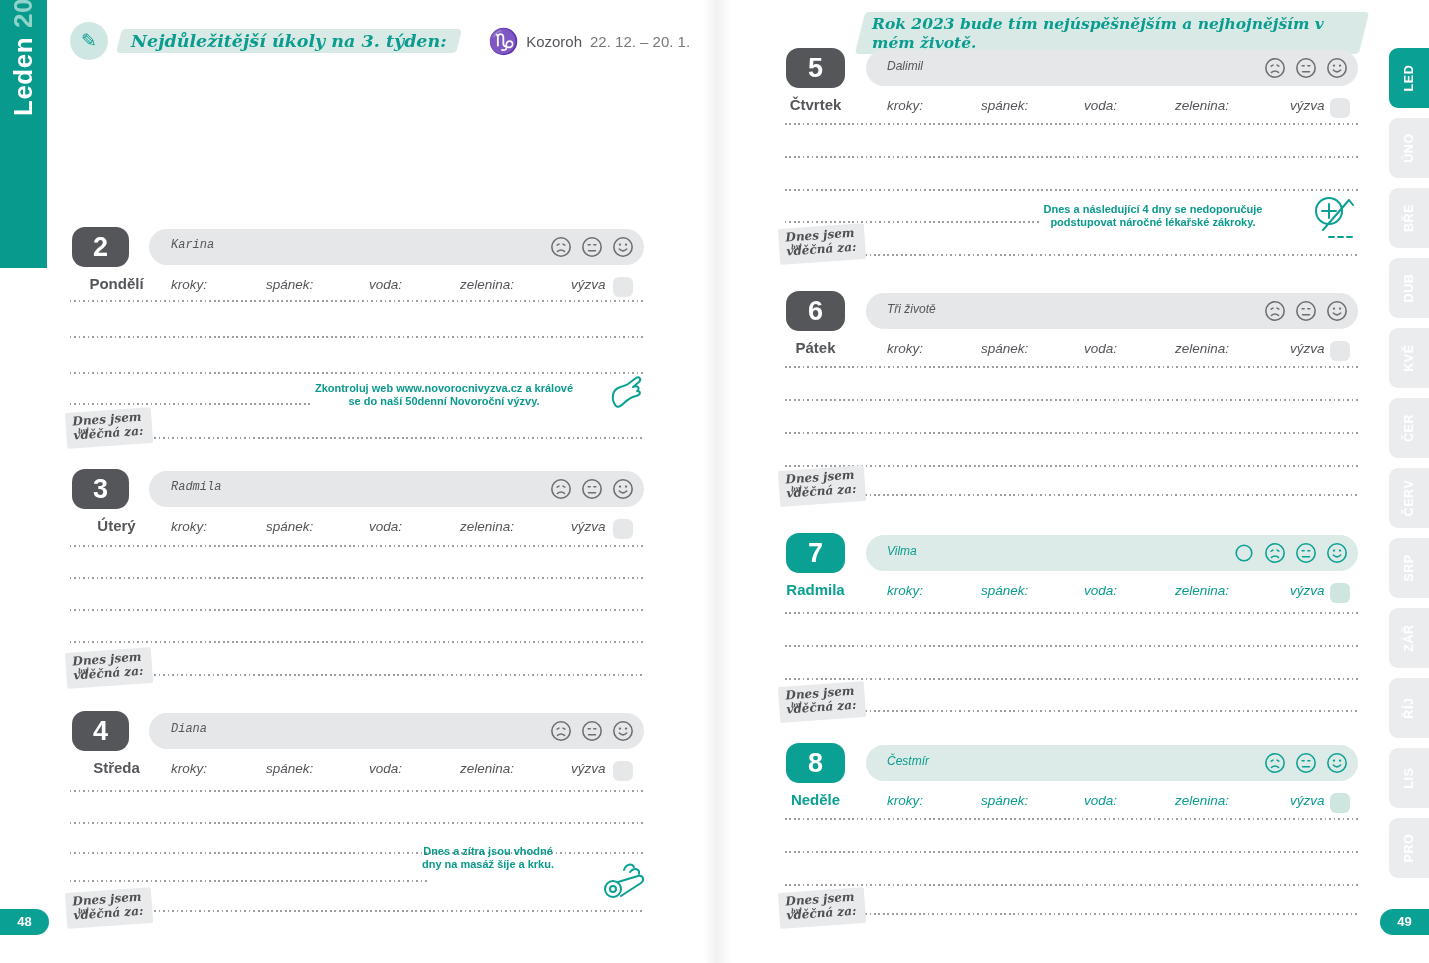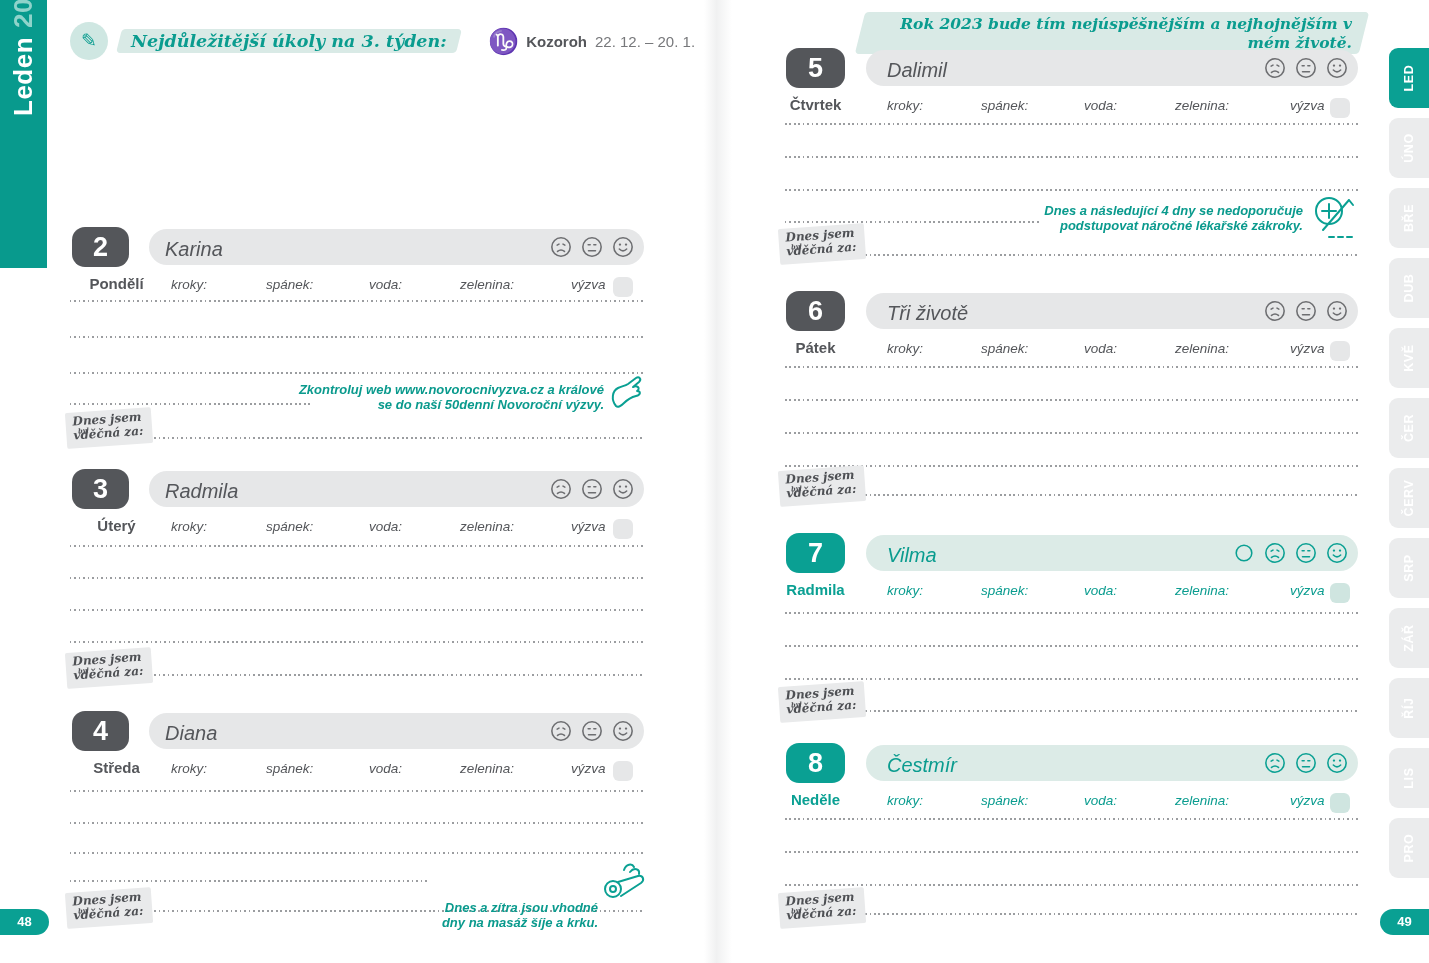--- a/index.html
+++ b/index.html
@@ -17,36 +17,36 @@
   }
   .month-vert .mname{color:#ffffff;}
   .month-vert .myear{color:#8fd3ca;margin-left:9px;}
   
   .script{font-family:"DejaVu Serif",serif;font-style:italic;font-weight:bold;color:#0a9c8f;}
   .hl{position:relative;display:inline-block;padding:2px 6px;}
   .hl::before{content:"";position:absolute;inset:0px -6px;background:#d9eae6;transform:skewX(-14deg);border-radius:4px;z-index:-1;}
   .badge{position:absolute;left:70px;top:22px;width:38px;height:38px;border-radius:50%;
     background:#cfe7e2;color:#0a9c8f;font-size:19px;text-align:center;line-height:38px;}
   .weekly-title{position:absolute;left:125px;top:29px;font-size:17.5px;}
-  .affirmation{position:absolute;left:866px;top:12px;width:492px;text-align:right;font-size:15.5px;}
+  .affirmation{position:absolute;left:866px;top:12px;width:492px;text-align:left;font-size:15.5px;}
   .zodiac{position:absolute;left:488px;top:28px;display:flex;align-items:center;}
   .zodiac .sym{color:#0a9c8f;font-size:25px;line-height:26px;margin-right:7px;}
-  .zodiac .zname{font-weight:bold;font-size:15px;color:#54565a;margin-right:8px;}
+  .zodiac .zname{font-weight:normal;font-size:15px;color:#54565a;margin-right:8px;}
   .zodiac .zrange{font-size:15px;color:#77787b;}
   
   .day{position:absolute;left:0;width:1429px;height:70px;}
   .num{position:absolute;top:0;width:57px;height:40px;border-radius:13px;background:#54565a;
        color:#fff;font-size:27px;font-weight:bold;text-align:center;line-height:40px;}
   .day.L .num{left:72px;}  .day.R .num{left:786px;width:59px;}
   .wd{position:absolute;top:48px;width:57px;text-align:center;font-weight:bold;font-size:15px;color:#54565a;}
   .day.L .wd{left:88px;}   .day.R .wd{left:786px;width:59px;}
   .bar{position:absolute;top:2px;height:36px;border-radius:18px;background:#e6e7e8;}
   .day.L .bar{left:149px;width:495px;}  .day.R .bar{left:866px;width:492px;}
-  .nameday{position:absolute;top:11px;font-style:italic;font-size:20px;color:#54565a;}
-  .day.L .nameday{left:165px;} .day.R .nameday{left:887px;}
+  .nameday{position:absolute;top:11px;font-style:italic;font-size:12px;color:#54565a;}
+  .day.L .nameday{left:171px;font-family:Liberation Mono, monospace;} .day.R .nameday{left:887px;}
   .smilies{position:absolute;top:9px;display:flex;gap:9px;}
   .day.L .smilies{right:795px;} .day.R .smilies{right:81px;}
   .smiley{fill:none;stroke:#6d6e71;stroke-width:1.7;stroke-linecap:round;}
   .track{position:absolute;top:48px;width:100%;height:22px;font-style:italic;font-size:13.5px;color:#54565a;}
   .track span{position:absolute;top:2px;}
   .day.L .t1{left:171px;} .day.L .t2{left:266px;} .day.L .t3{left:369px;} .day.L .t4{left:460px;} .day.L .t5{left:571px;}
   .day.R .t1{left:887px;} .day.R .t2{left:981px;} .day.R .t3{left:1084px;} .day.R .t4{left:1175px;} .day.R .t5{left:1290px;}
   .cbox{position:absolute;top:-2px;width:20px;height:20px;border-radius:6px;background:#e6e7e8;}
   .day.L .cbox{left:613px;} .day.R .cbox{left:1330px;}
   
@@ -59,22 +59,22 @@
   .day.we .smiley{stroke:#0aa093;}
   
   .dl{position:absolute;height:2px;
       background-image:repeating-linear-gradient(to right,#9b9da0 0 1.5px,transparent 1.5px 4.5px);}
   
   .stamp{position:absolute;width:72px;background:#e9eaeb;color:#4e5054;transform:rotate(-4deg);
          padding:3px 7px 5px;font-family:"DejaVu Serif",serif;font-style:italic;font-weight:bold;
          font-size:12px;line-height:1.15;border-radius:2px;}
   .stamp .sm{position:absolute;left:12px;top:16px;font-size:6.5px;}
   
-  .tip{position:absolute;text-align:right;font-style:italic;font-weight:bold;color:#0a9a8d;
-       font-size:13px;line-height:1.18;}
+  .tip{position:absolute;text-align:center;font-weight:bold;color:#0a9a8d;
+       font-size:11px;line-height:1.18;}
   .tip b{font-weight:800;}
   .ticon{position:absolute;fill:none;stroke:#0aa093;stroke-width:2;stroke-linecap:round;stroke-linejoin:round;}
   
   .ptab{position:absolute;top:909px;width:49px;height:26px;background:#0aa093;color:#fff;
         font-weight:bold;font-size:13px;text-align:center;line-height:26px;}
   .ptab.left{left:0;border-radius:0 13px 13px 0;}
   .ptab.right{left:1380px;border-radius:13px 0 0 13px;}
   
   .mtab{position:absolute;left:1389px;width:40px;height:60px;background:#ebeced;border-radius:9px 0 0 9px;}
   .mtab.active{background:#0aa093;}
@@ -396,21 +396,21 @@
   <div>Dnes a následující 4 dny se nedoporučuje</div>
   <div>podstupovat náročné lékařské zákroky.</div>
 </div>
 <svg class="ticon" style="left:1307px;top:192px" width="54" height="54" viewBox="0 0 54 54">
   <circle cx="22" cy="19" r="13"></circle>
   <path d="M22 12 V26 M15 19 H29"></path>
   <path d="M42 8 L16 38 M42 8 L46 13"></path>
   <path d="M22 45 h5 M31 45 h5 M40 45 h5" stroke-dasharray="5 4"></path>
 </svg>
 
-<div class="tip" style="right:831px;top:900px;width:220px">
+<div class="tip" style="right:831px;top:845px;width:220px">
   <div>Dnes a zítra jsou vhodné</div>
   <div>dny na masáž šíje a krku.</div>
 </div>
 <svg class="ticon" style="left:600px;top:858px" width="48" height="48" viewBox="0 0 48 48">
   <circle cx="13" cy="31" r="8"></circle>
   <circle cx="13" cy="31" r="3"></circle>
   <path d="M18 24 L38 18 C43 17 45 22 41 25 L21 38"></path>
   <path d="M24 12 C26 6 32 5 34 9 M30 14 C34 9 40 11 39 16"></path>
 </svg>
 

